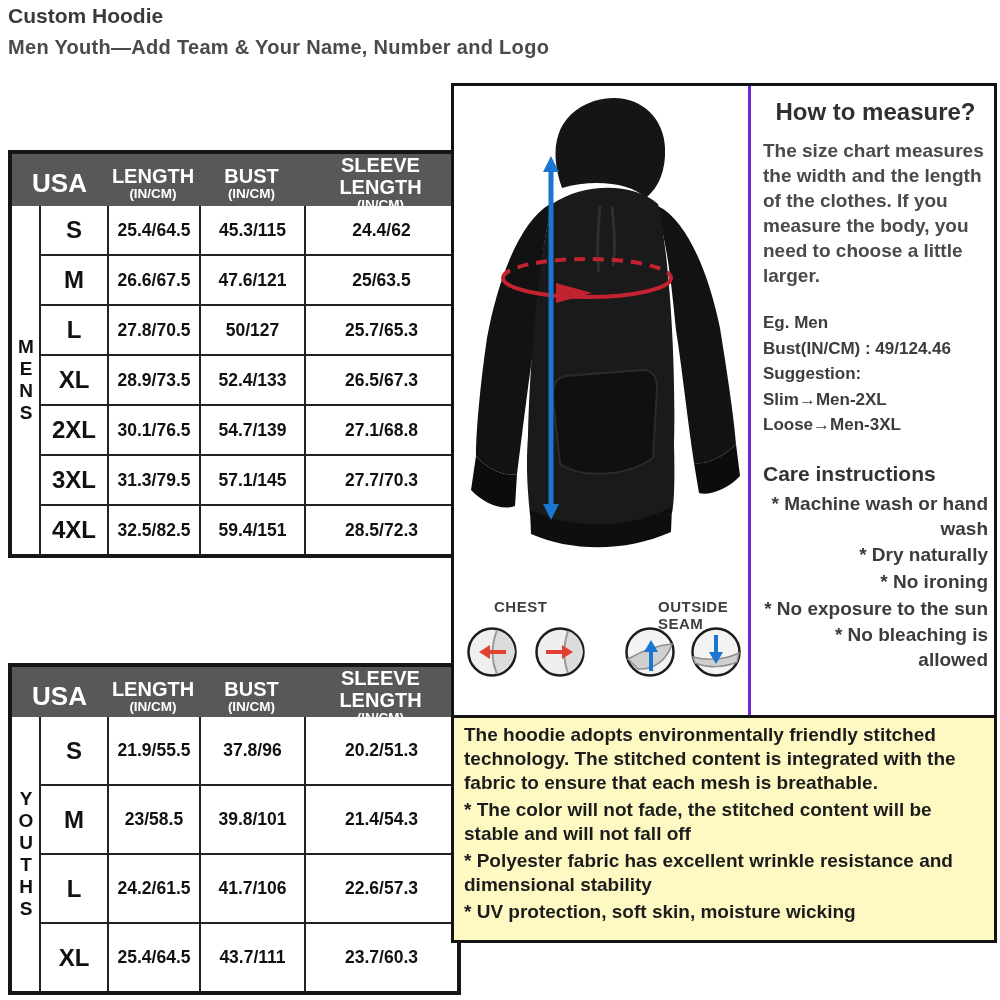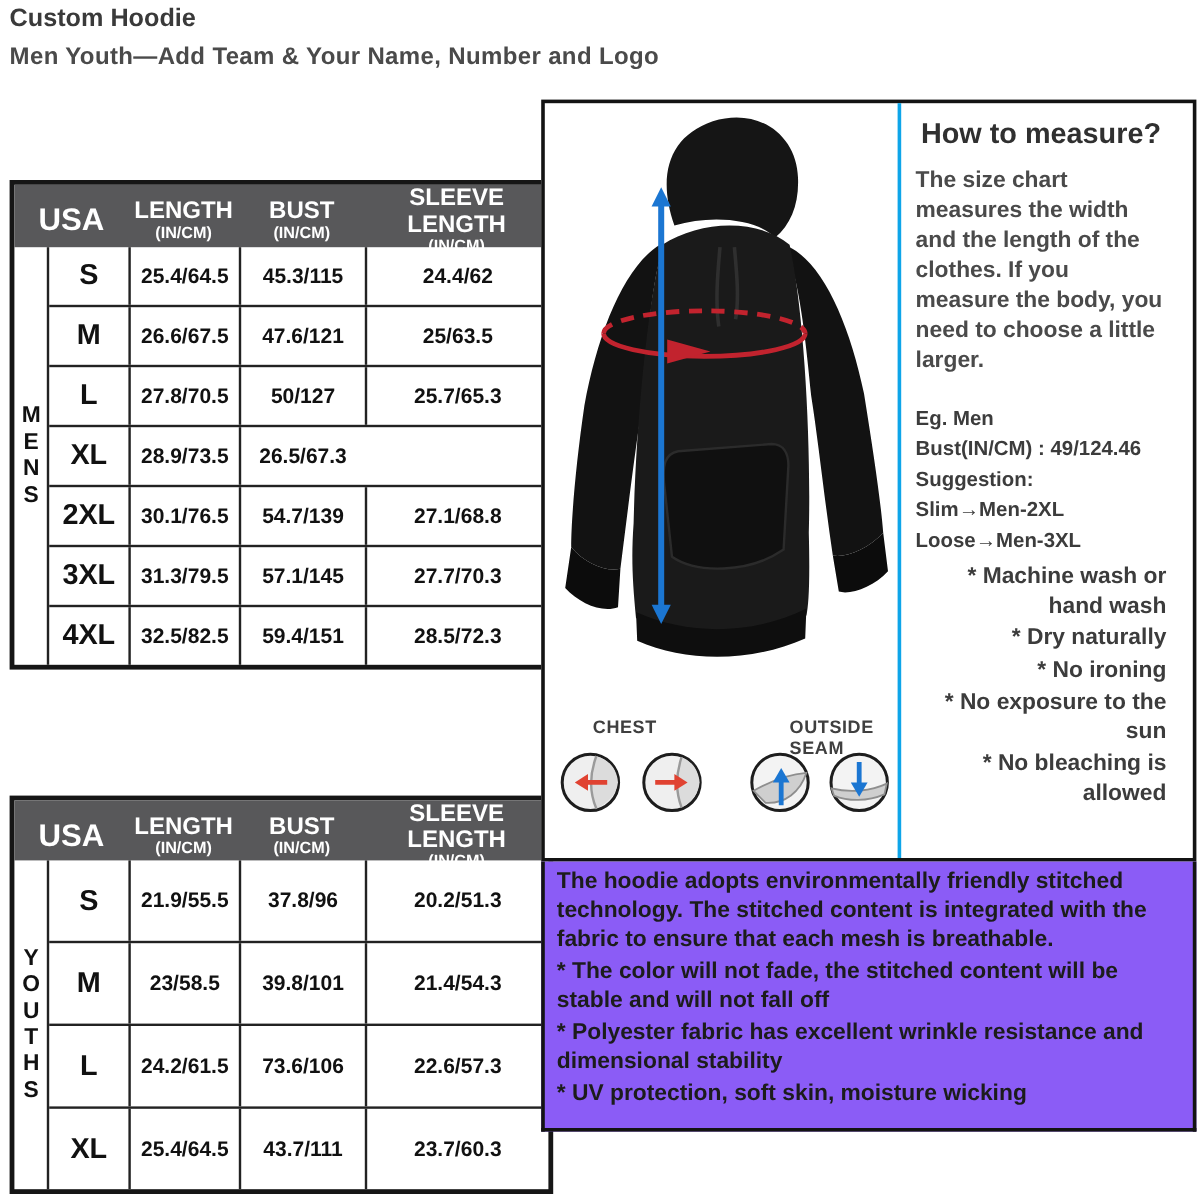--- a/index.html
+++ b/index.html
@@ -29,40 +29,40 @@
   .mens .trow{height:48px;}
   .youths .trow{height:67px;}
   .tcell{display:flex;align-items:center;justify-content:center;border-left:2px solid #222;font-weight:bold;color:#111;}
   .tcell:first-child{border-left:none;font-size:24px;}
   .tcell{font-size:17.5px;}
   .tcell.sz{font-size:24px;}
 
   
   .top-box{position:absolute;left:451px;top:83px;width:546px;height:635px;border:3px solid #131313;box-sizing:border-box;display:flex;background:#fff;}
   .hoodie-area{width:294px;position:relative;}
-  .measure-panel{flex:1;border-left:3px solid #0ea5e9;padding:6px 22px 0 12px;box-sizing:border-box;}
+  .measure-panel{flex:1;border-left:3px solid #6d28d9;padding:6px 6px 0 12px;box-sizing:border-box;}
   .mp-heading{text-align:center;font-size:24px;font-weight:bold;color:#303030;margin-top:6px;}
   .mp-body{font-size:19px;font-weight:bold;color:#4a4a4a;line-height:1.32;margin-top:12px;}
   .mp-example{margin-top:22px;font-size:17px;font-weight:bold;color:#3c3c3c;line-height:1.5;}
   .mp-care-heading{margin-top:24px;font-size:21px;font-weight:bold;color:#333;}
   .mp-care{margin-top:6px;font-size:19px;font-weight:bold;color:#3c3c3c;line-height:1.3;}
   .mp-care div{margin-top:2px;text-align:right;}
 
   
   .diag-label{position:absolute;top:512px;font-size:15px;font-weight:bold;color:#3f3f3f;letter-spacing:.5px;}
   .diag-label.chest{left:40px;}
   .diag-label.seam{left:165px;margin-left:39px;}
   .diag-icon{position:absolute;top:540px;width:52px;height:52px;}
   .diag-icon.c1{left:12px;}
   .diag-icon.c2{left:80px;}
   .diag-icon.c3{left:170px;}
   .diag-icon.c4{left:236px;}
 
   
-  .bottom-box{position:absolute;left:451px;top:718px;width:546px;height:225px;border:3px solid #131313;border-top:none;box-sizing:border-box;padding:5px 8px 0 10px;background:#8b5cf6;}
+  .bottom-box{position:absolute;left:451px;top:718px;width:546px;height:225px;border:3px solid #131313;border-top:none;box-sizing:border-box;padding:5px 8px 0 10px;background:#fef9c3;}
   .bottom-box p{margin:0 0 3px 0;font-size:19px;font-weight:bold;color:#1c1c1c;line-height:1.26;}
 </style>
 </head>
 <body>
 
 <div class="page-title">Custom Hoodie</div>
 <div class="page-subtitle">Men  Youth—Add Team &amp; Your Name, Number and Logo</div>
 
 <div class="size-table mens">
   <div class="tbl-header">
@@ -101,20 +101,21 @@
         </div>
       <div class="trow">
           <div class="tcell sz">L</div>
           <div class="tcell">27.8/70.5</div>
           <div class="tcell">50/127</div>
           <div class="tcell">25.7/65.3</div>
         </div>
       <div class="trow">
           <div class="tcell sz">XL</div>
           <div class="tcell">28.9/73.5</div>
+          <div class="tcell">52.4/133</div>
           <div class="tcell">26.5/67.3</div>
         </div>
       <div class="trow">
           <div class="tcell sz">2XL</div>
           <div class="tcell">30.1/76.5</div>
           <div class="tcell">54.7/139</div>
           <div class="tcell">27.1/68.8</div>
         </div>
       <div class="trow">
           <div class="tcell sz">3XL</div>
@@ -163,21 +164,21 @@
         </div>
       <div class="trow">
           <div class="tcell sz">M</div>
           <div class="tcell">23/58.5</div>
           <div class="tcell">39.8/101</div>
           <div class="tcell">21.4/54.3</div>
         </div>
       <div class="trow">
           <div class="tcell sz">L</div>
           <div class="tcell">24.2/61.5</div>
-          <div class="tcell">73.6/106</div>
+          <div class="tcell">41.7/106</div>
           <div class="tcell">22.6/57.3</div>
         </div>
       <div class="trow">
           <div class="tcell sz">XL</div>
           <div class="tcell">25.4/64.5</div>
           <div class="tcell">43.7/111</div>
           <div class="tcell">23.7/60.3</div>
         </div>
     </div>
   </div>
@@ -247,20 +248,21 @@
   <div class="measure-panel">
     <div class="mp-heading">How to measure?</div>
     <div class="mp-body">The size chart measures the width and the length of the clothes.  If you measure the body, you need to choose a little larger.</div>
     <div class="mp-example">
       <div>Eg. Men</div>
       <div>Bust(IN/CM) : 49/124.46</div>
       <div>Suggestion:</div>
       <div>Slim→Men-2XL</div>
       <div>Loose→Men-3XL</div>
     </div>
+    <div class="mp-care-heading">Care instructions</div>
     <div class="mp-care">
       <div>* Machine wash or hand wash</div>
       <div>* Dry naturally</div>
       <div>* No ironing</div>
       <div>* No exposure to the sun</div>
       <div>* No bleaching is allowed</div>
     </div>
   </div>
 </div>
 

